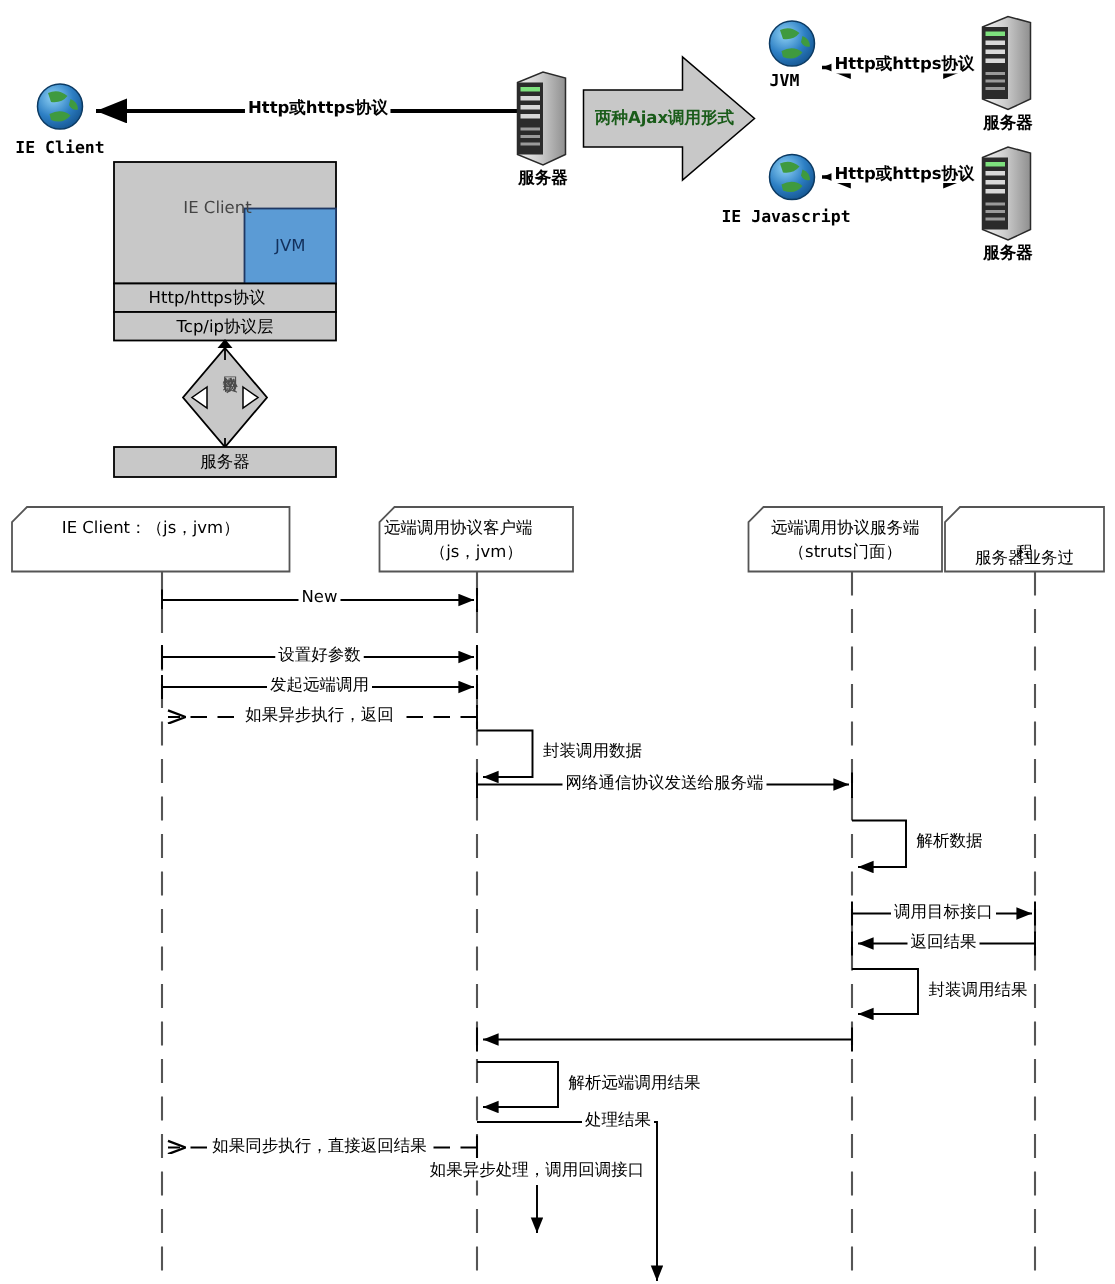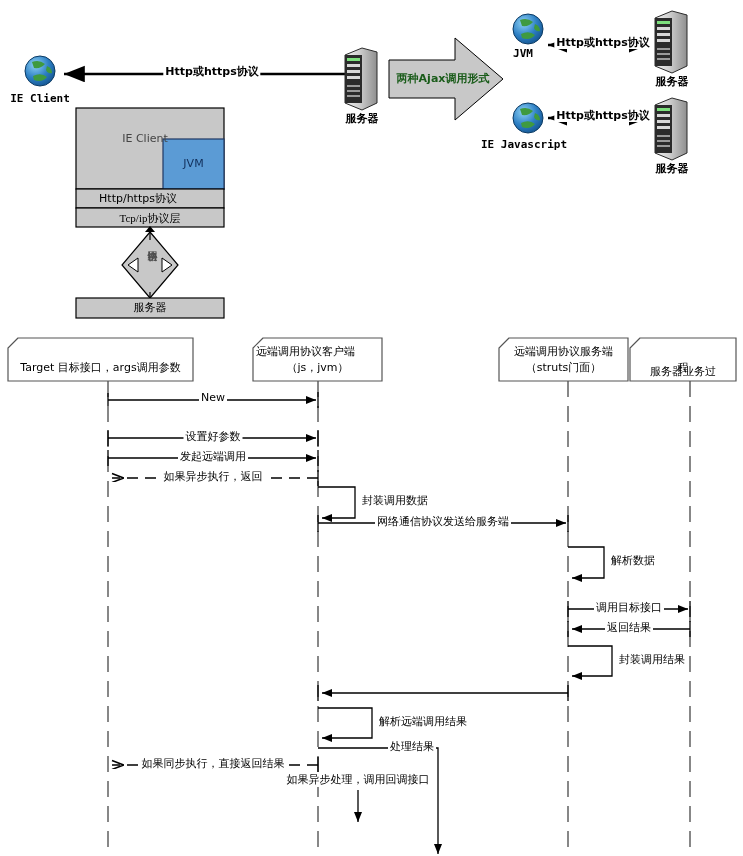--- a/index.html
+++ b/index.html
@@ -258,25 +258,25 @@
   <div class="lbl ctr" style="left:603px;top:36px;background:#fff;padding:0 2px;">Http或https协议</div>
   <div class="lbl ctr" style="left:672px;top:75px;">服务器</div>
 
   <div class="lbl ctr mono" style="left:524px;top:138px;">IE Javascript</div>
   <div class="lbl ctr" style="left:603px;top:109px;background:#fff;padding:0 2px;">Http或https协议</div>
   <div class="lbl ctr" style="left:672px;top:162px;">服务器</div>
 
   <div class="boxlbl mono" style="left:110px;top:131px;width:70px;height:16px;color:#444;">IE Client</div>
   <div class="boxlbl mono" style="left:163px;top:156px;width:61px;height:16px;color:#12305c;">JVM</div>
   <div class="boxlbl" style="left:76px;top:190px;width:124px;height:17px;">Http/https协议</div>
-  <div class="boxlbl" style="left:76px;top:209px;width:148px;height:17px;font-family:Liberation Serif, serif;">Tcp/ip协议层</div>
+  <div class="boxlbl" style="left:76px;top:209px;width:148px;height:17px;">Tcp/ip协议层</div>
   <div class="vert" style="left:145px;top:243px;color:#4a4a4a;">网络协议</div>
   <div class="boxlbl" style="left:76px;top:299px;width:148px;height:18px;">服务器</div>
 
-  <div class="boxlbl" style="left:8px;top:360px;width:185px;height:16px;">Target 目标接口，args调用参数</div>
+  <div class="boxlbl" style="left:8px;top:344px;width:185px;height:16px;">IE Client：（js，jvm）</div>
 
   <div class="boxlbl" style="left:253px;top:344px;width:105px;height:16px;">远端调用协议客户端</div>
   <div class="boxlbl" style="left:253px;top:360px;width:129px;height:16px;">（js，jvm）</div>
 
   <div class="boxlbl" style="left:499px;top:344px;width:129px;height:16px;">远端调用协议服务端</div>
   <div class="boxlbl" style="left:499px;top:360px;width:129px;height:16px;">（struts门面）</div>
 
   <div class="boxlbl" style="left:630px;top:344px;width:106px;height:16px;margin-top:20px;">服务器业务过</div>
   <div class="boxlbl" style="left:630px;top:360px;width:106px;height:16px;">程</div>
 

